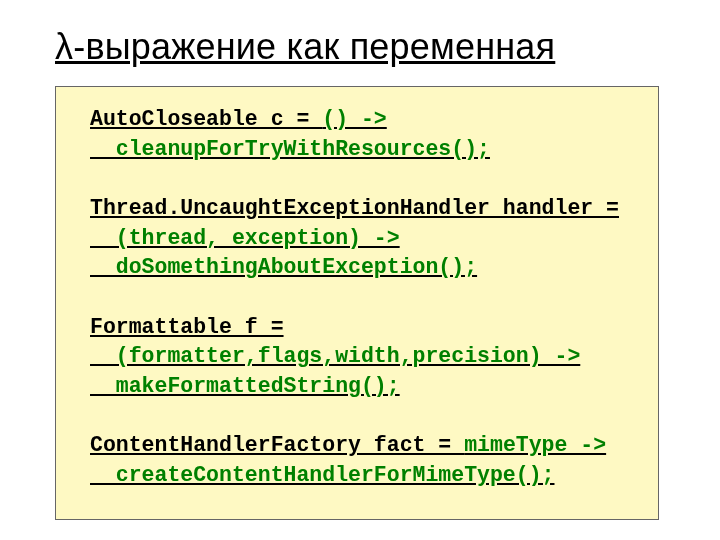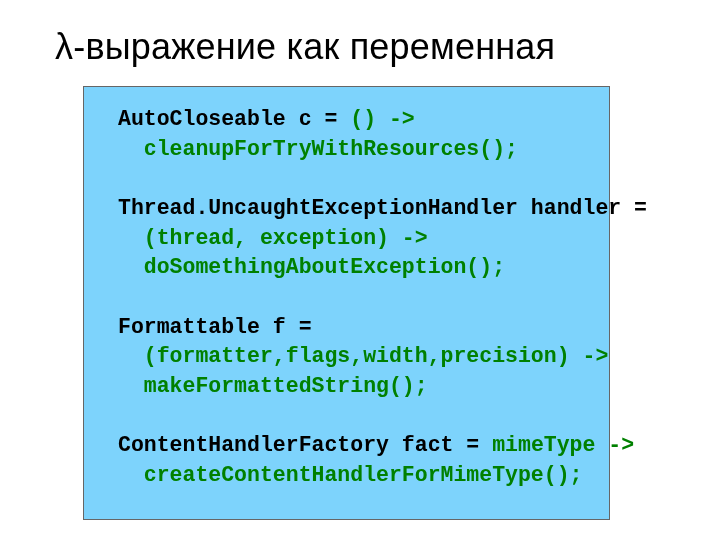--- a/index.html
+++ b/index.html
@@ -9,41 +9,41 @@
     height: 540px;
     background: #ffffff;
     font-family: Arial, Helvetica, sans-serif;
     overflow: hidden;
   }
   .slide {
     box-sizing: border-box;
     width: 720px;
     height: 540px;
     padding: 20px 30px 20px 55px;
+    text-decoration: underline;
   }
   .title {
     font-size: 36px;
     font-weight: 400;
     color: #000;
     margin: 6px 0 18px 0;
     letter-spacing: 0.2px;
   }
   .codebox {
-    background: #7dd3fc;
+    background: #fef9c3;
     border: 1.5px solid #666;
     box-sizing: border-box;
-    width: 527px;
+    width: 604px;
     padding: 18px 16px 28px 34px;
     font-family: "Courier New", Courier, monospace;
     font-size: 21.5px;
     font-weight: bold;
     line-height: 1.38;
     white-space: pre;
     color: #000;
-    margin-left: 28px;
   }
   .hl { color: #008000; }
 </style>
 </head>
 <body>
 
 <div class="slide">
   <div class="title">λ-выражение как переменная</div>
   <div class="codebox"><span>AutoCloseable c = </span><span class="hl">() -&gt;</span>
 <span class="hl">  cleanupForTryWithResources();</span>

